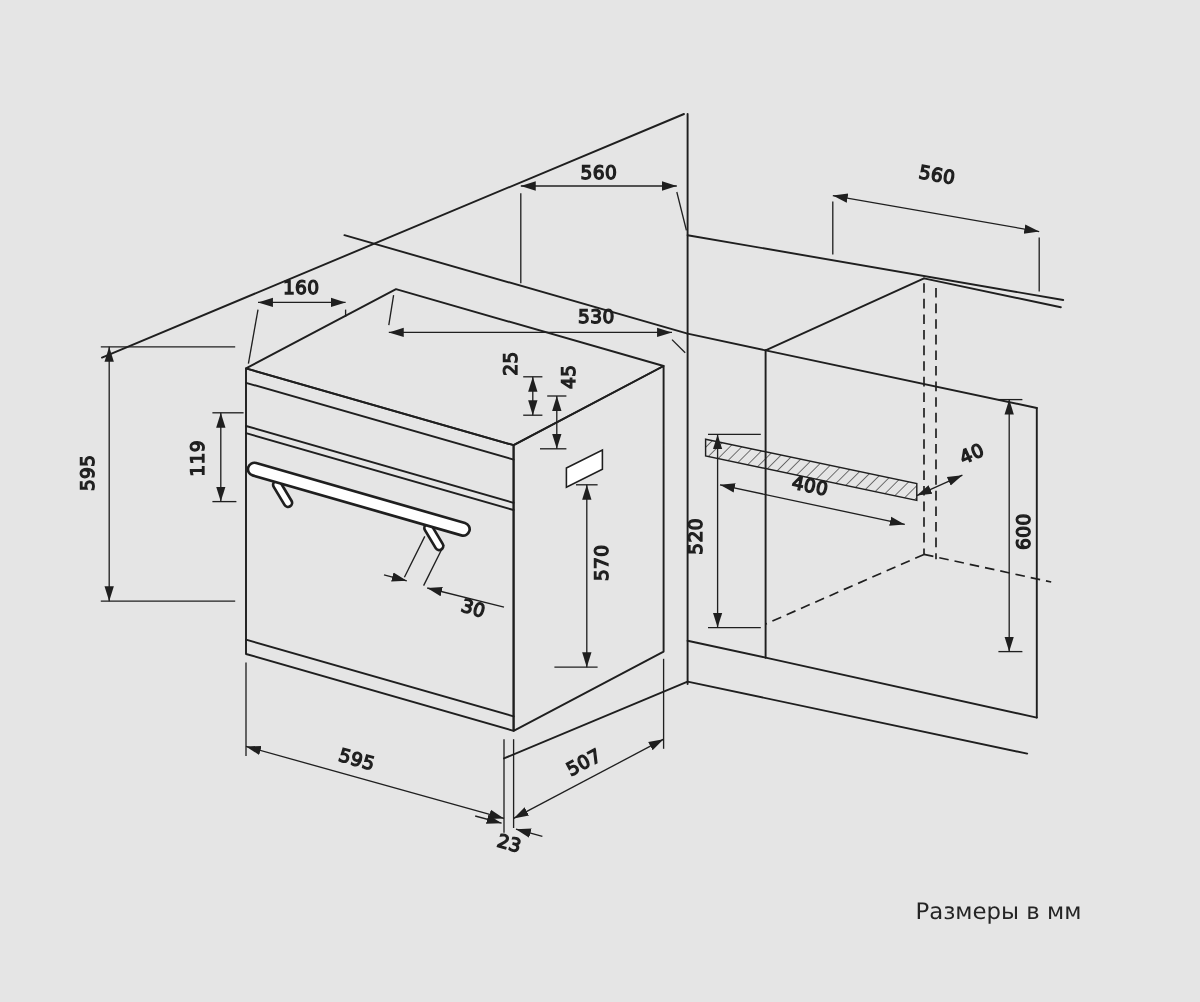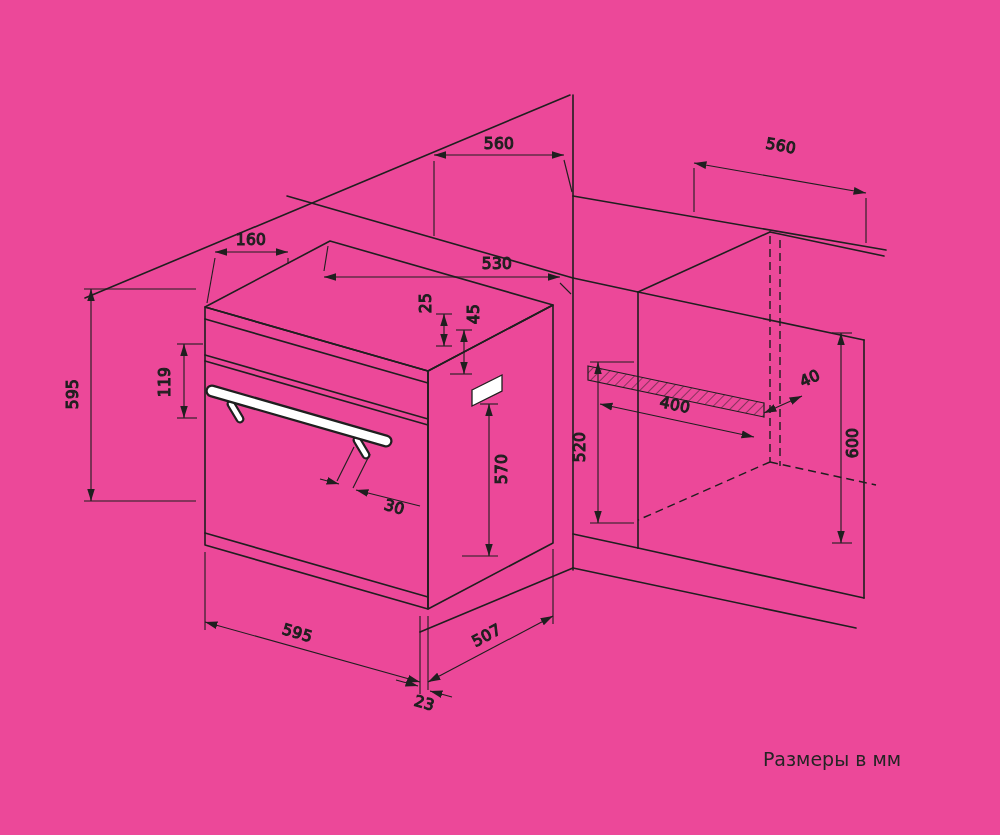--- a/index.html
+++ b/index.html
@@ -1,17 +1,17 @@
 <!DOCTYPE html>
 <html><head>
 <meta charset="utf-8">
 <style>
   html,body{margin:0;padding:0;background:#ffffff;}
   .stage{
-    width:1000px;height:835px;position:relative;background:#ec4899;
+    width:1000px;height:835px;position:relative;background:#e5e5e5;
     font-family:"DejaVu Sans","Liberation Sans",sans-serif;overflow:hidden;
   }
   svg{display:block;}
   .dim{font-size:15.5px;fill:#1f1f1f;letter-spacing:.3px;}
   .cap{font-size:19px;fill:#242424;}
   .thin{stroke:#1f1f1f;stroke-width:1.1;fill:none;}
   .main{stroke:#1f1f1f;stroke-width:1.6;fill:none;stroke-linecap:round;stroke-linejoin:round;}
   .dash{stroke:#1f1f1f;stroke-width:1.4;fill:none;stroke-dasharray:8 5;}
 </style>
 </head>

